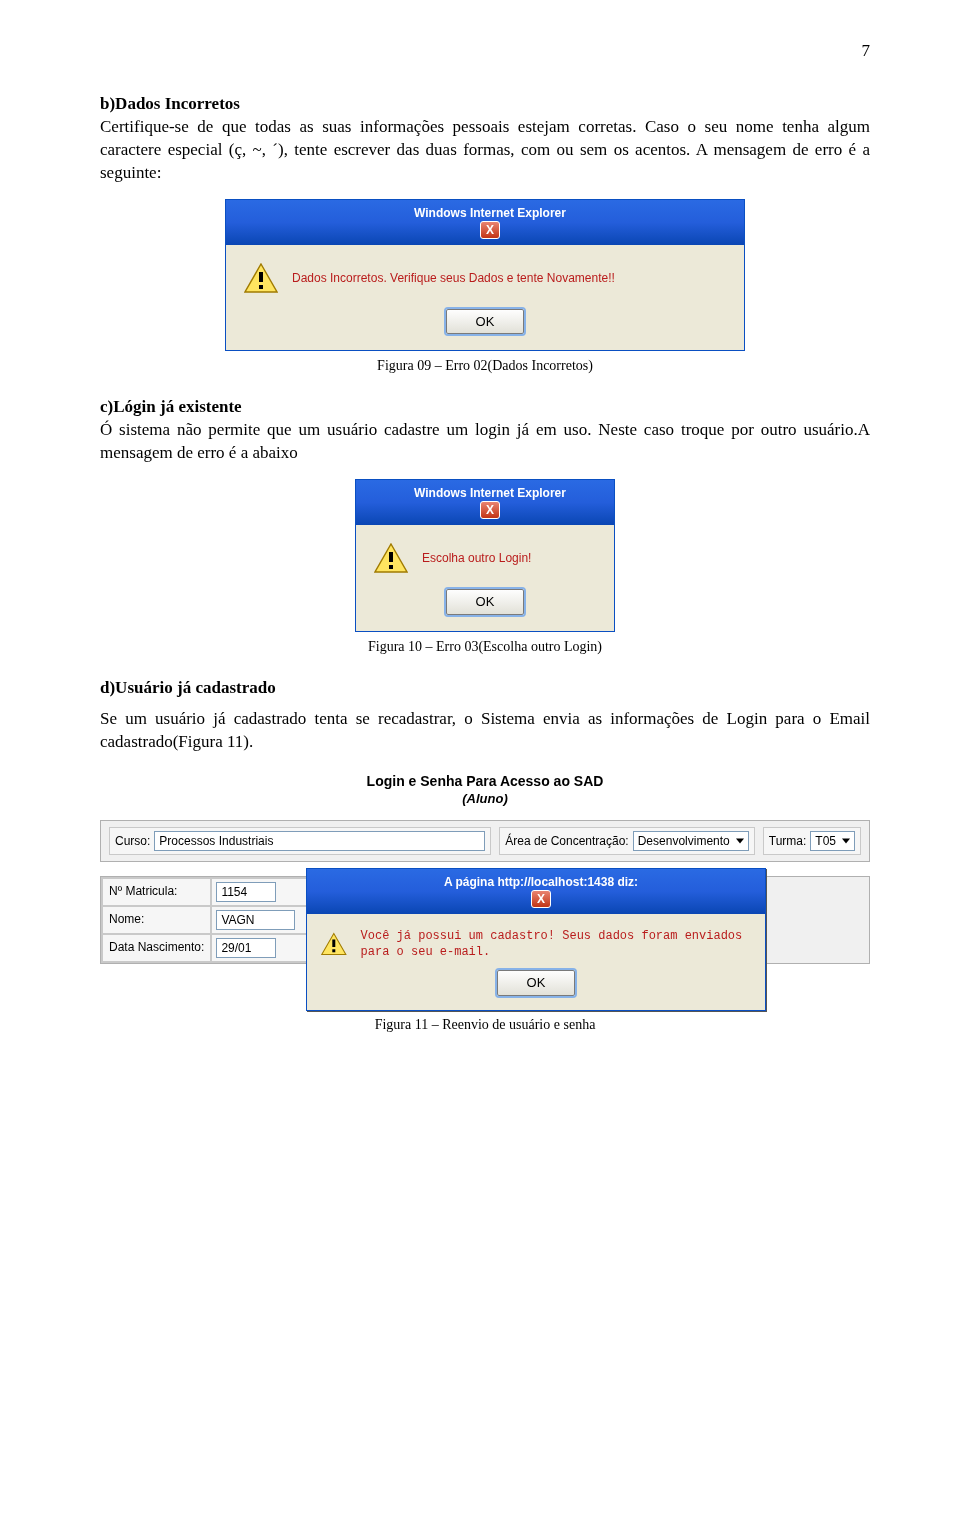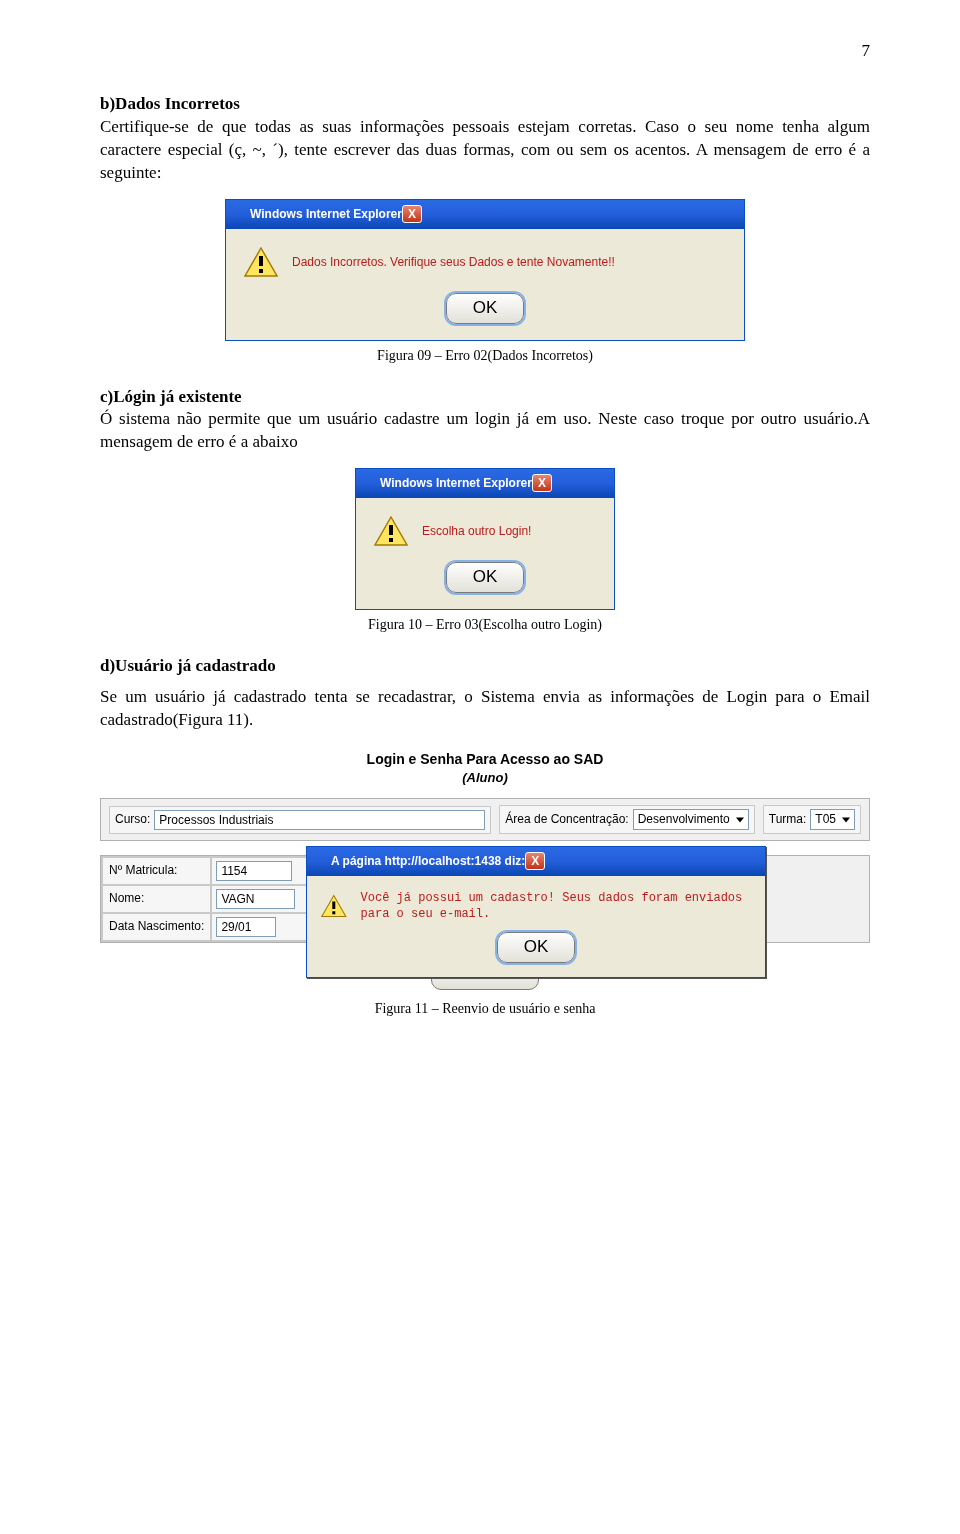--- a/index.html
+++ b/index.html
@@ -23,25 +23,26 @@
   .xp-dialog {
     border: 1px solid #0a4fc2;
     background: #ece9d8;
     margin: 0 auto;
     font-family: Tahoma, Arial, sans-serif;
     font-size: 12px;
   }
   .xp-title {
     background: linear-gradient(to bottom, #2a6ae3 0%, #245edb 50%, #0a46b3 100%);
     color: #fff;
-    padding: 5px 6px 6px 24px;
-    display: flex;
-    align-items: center;
-    justify-content: flex-start;
+    padding: 5px 6px 6px 16px;
+    display: flex;
+    align-items: center;
+    justify-content: center;
     font-weight: bold;
+    flex-direction: column;
   }
   .xp-close {
     width: 20px; height: 18px;
     background: linear-gradient(#e98471,#c23415);
     border: 1px solid #fff;
     border-radius: 3px;
     color: #fff;
     display: flex; align-items: center; justify-content: center;
     font-size: 12px; font-weight: bold;
     line-height: 1;
@@ -60,23 +61,23 @@
   .xp-footer {
     padding: 0 18px 16px;
     text-align: center;
   }
   .xp-btn {
     display: inline-block;
     min-width: 78px;
     padding: 3px 16px;
     border: 1px solid #7a7a7a;
     background: linear-gradient(#fefefe,#e2e1d8);
-    border-radius: 10px;
+    border-radius: 2px;
     font-family: Tahoma, Arial, sans-serif;
-    font-size: 17px;
+    font-size: 13px;
     text-align: center;
   }
   .xp-btn.focused { outline: 2px solid #87b2e8; outline-offset: 0; }
 
   
   .form-area {
     font-family: Arial, sans-serif;
     font-size: 12px;
     margin-top: 18px;
     position: relative;
@@ -238,21 +239,21 @@
     </div>
     <div class="cell">
       <span class="lbl">Turma:</span>
       <span class="sel">T05</span>
     </div>
   </div>
 
   <div class="bar" style="align-items:flex-start; padding:0;">
     <div class="grid2" style="flex:0 0 210px;">
       <div class="lblbox">Nº Matricula:</div>
-      <div class="valbox"><input class="inp" style="width: 76px;" value="1154"></div>
+      <div class="valbox"><input class="inp" style="width: 60px;" value="1154"></div>
       <div class="lblbox">Nome:</div>
       <div class="valbox"><input class="inp" style="width: 79px;" value="VAGN"></div>
       <div class="lblbox">Data Nascimento:</div>
       <div class="valbox"><input class="inp" style="width: 60px;" value="29/01"></div>
     </div>
     <div style="flex:1"></div>
   </div>
 
 
   <div class="confirm-row">

